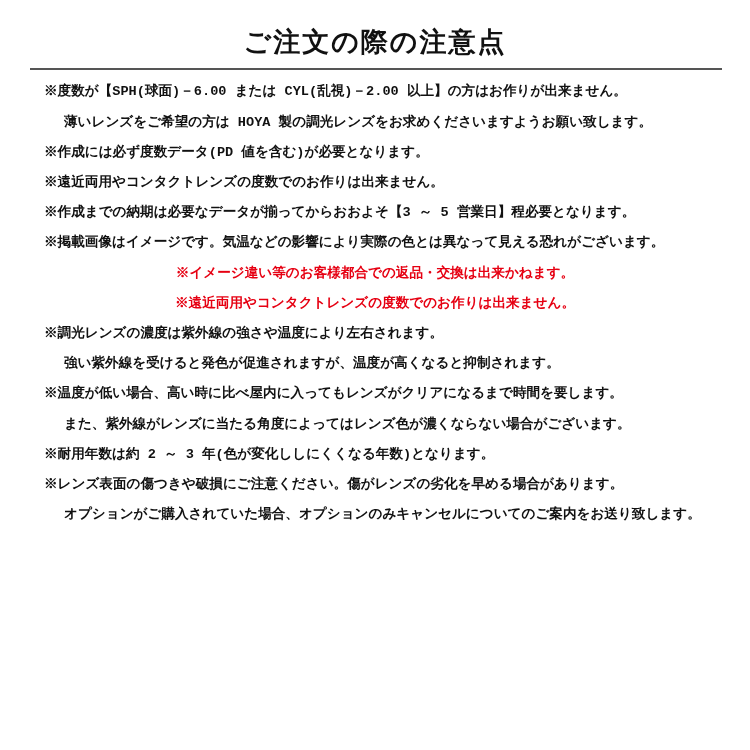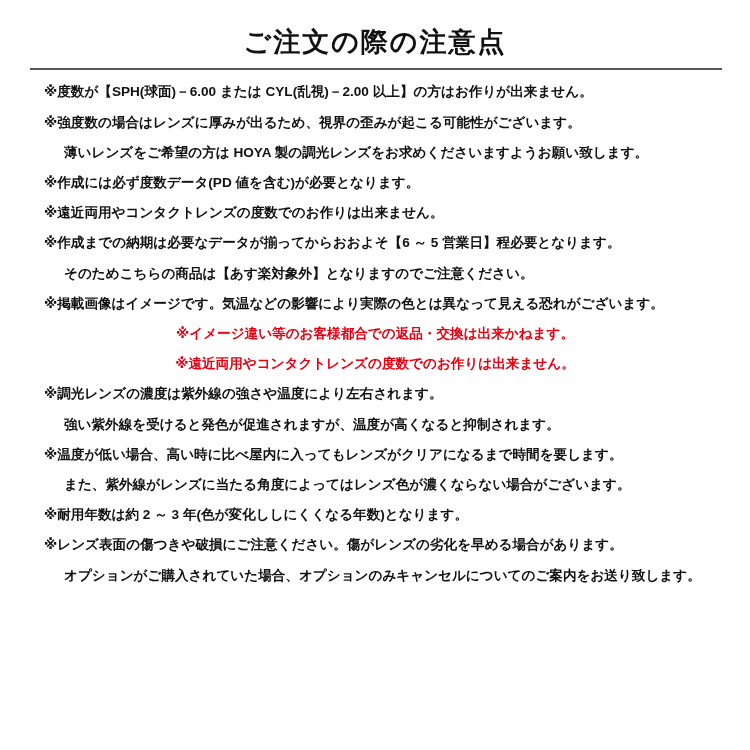--- a/index.html
+++ b/index.html
@@ -32,20 +32,21 @@
   }
   .divider {
     width: 692px;
     height: 2px;
     background: #555555;
     margin: 6px auto 12px auto;
   }
   .lines {
     display: block;
     padding: 0 14px;
+    font-family: Liberation Mono, monospace;
   }
   .line {
     font-size: 13.6px;
     line-height: 1.45;
     margin: 0 0 10.5px 0;
     white-space: nowrap;
     font-weight: bold;
     color: #111111;
   }
   .line.red {
@@ -57,26 +58,24 @@
   }
 </style>
 </head>
 <body>
 
 <div class="page">
   <h1 class="title">ご注文の際の注意点</h1>
   <div class="divider"></div>
   <div class="lines">
       <p class="line">※度数が【SPH(球面)－6.00 または CYL(乱視)－2.00 以上】の方はお作りが出来ません。</p>
-      <p class="line">※強度数の場合はレンズに厚みが出るため、視界の歪みが起こる可能性がございます。</p>
       <p class="line indent">薄いレンズをご希望の方は HOYA 製の調光レンズをお求めくださいますようお願い致します。</p>
       <p class="line">※作成には必ず度数データ(PD 値を含む)が必要となります。</p>
       <p class="line">※遠近両用やコンタクトレンズの度数でのお作りは出来ません。</p>
-      <p class="line">※作成までの納期は必要なデータが揃ってからおおよそ【6 ～ 5 営業日】程必要となります。</p>
-      <p class="line indent">そのためこちらの商品は【あす楽対象外】となりますのでご注意ください。</p>
+      <p class="line">※作成までの納期は必要なデータが揃ってからおおよそ【3 ～ 5 営業日】程必要となります。</p>
       <p class="line">※掲載画像はイメージです。気温などの影響により実際の色とは異なって見える恐れがございます。</p>
       <p class="line red">※イメージ違い等のお客様都合での返品・交換は出来かねます。</p>
       <p class="line red">※遠近両用やコンタクトレンズの度数でのお作りは出来ません。</p>
       <p class="line">※調光レンズの濃度は紫外線の強さや温度により左右されます。</p>
       <p class="line indent">強い紫外線を受けると発色が促進されますが、温度が高くなると抑制されます。</p>
       <p class="line">※温度が低い場合、高い時に比べ屋内に入ってもレンズがクリアになるまで時間を要します。</p>
       <p class="line indent">また、紫外線がレンズに当たる角度によってはレンズ色が濃くならない場合がございます。</p>
       <p class="line">※耐用年数は約 2 ～ 3 年(色が変化ししにくくなる年数)となります。</p>
       <p class="line">※レンズ表面の傷つきや破損にご注意ください。傷がレンズの劣化を早める場合があります。</p>
       <p class="line indent">オプションがご購入されていた場合、オプションのみキャンセルについてのご案内をお送り致します。</p>

